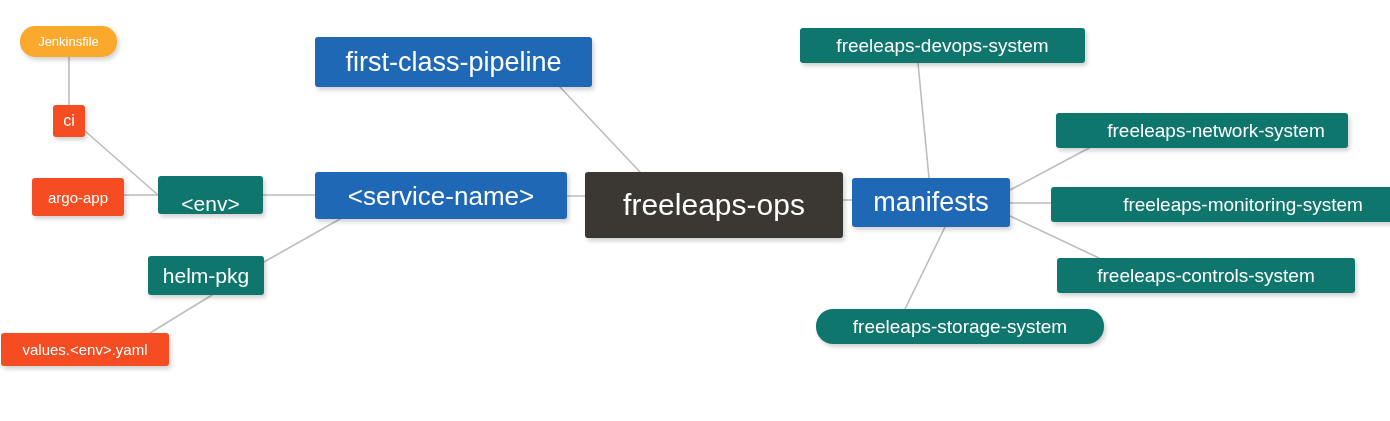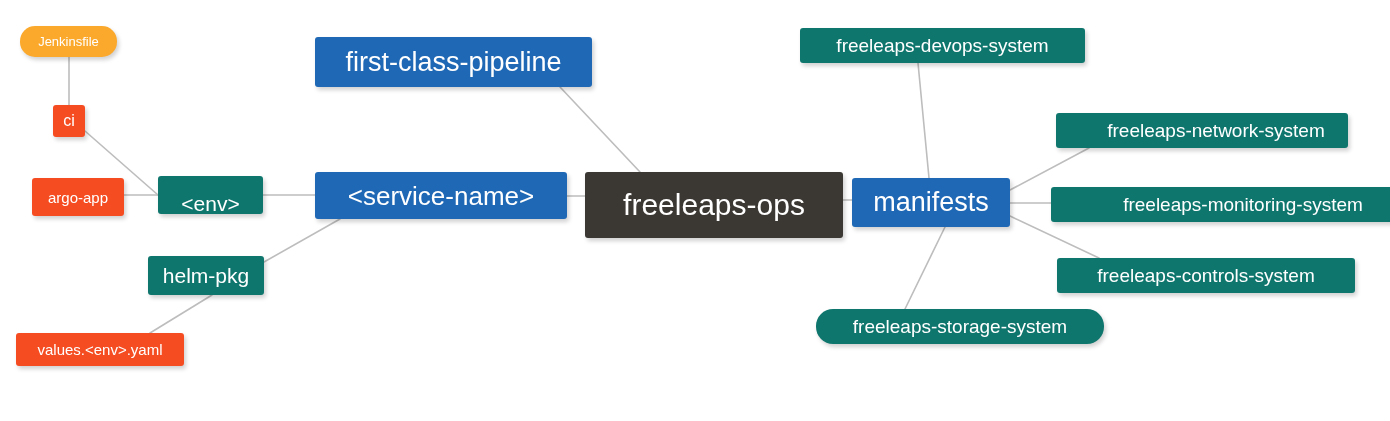--- a/index.html
+++ b/index.html
@@ -76,21 +76,21 @@
       </div>
       <div class="node n-red" style="left: 32px; top: 178px; width: 92px; height: 38px; font-size: 15px;">
         <span>argo-app</span>
       </div>
       <div class="node n-green" style="left: 158px; top: 176px; width: 105px; height: 38px; font-size: 21px; align-items: flex-end;">
         <span>&lt;env&gt;</span>
       </div>
       <div class="node n-green" style="left: 148px; top: 256px; width: 116px; height: 39px; font-size: 21px;">
         <span>helm-pkg</span>
       </div>
-      <div class="node n-red" style="left: 16px; top: 333px; width: 168px; height: 33px; font-size: 15px;">
+      <div class="node n-red" style="left: 1px; top: 333px; width: 168px; height: 33px; font-size: 15px;">
         <span>values.&lt;env&gt;.yaml</span>
       </div>
       <div class="node n-blue" style="left: 315px; top: 37px; width: 277px; height: 50px; font-size: 27px;">
         <span>first-class-pipeline</span>
       </div>
       <div class="node n-blue" style="left: 315px; top: 172px; width: 252px; height: 47px; font-size: 26px;">
         <span>&lt;service-name&gt;</span>
       </div>
       <div class="node n-root" style="left: 585px; top: 172px; width: 258px; height: 66px; font-size: 30px;">
         <span>freeleaps-ops</span>

